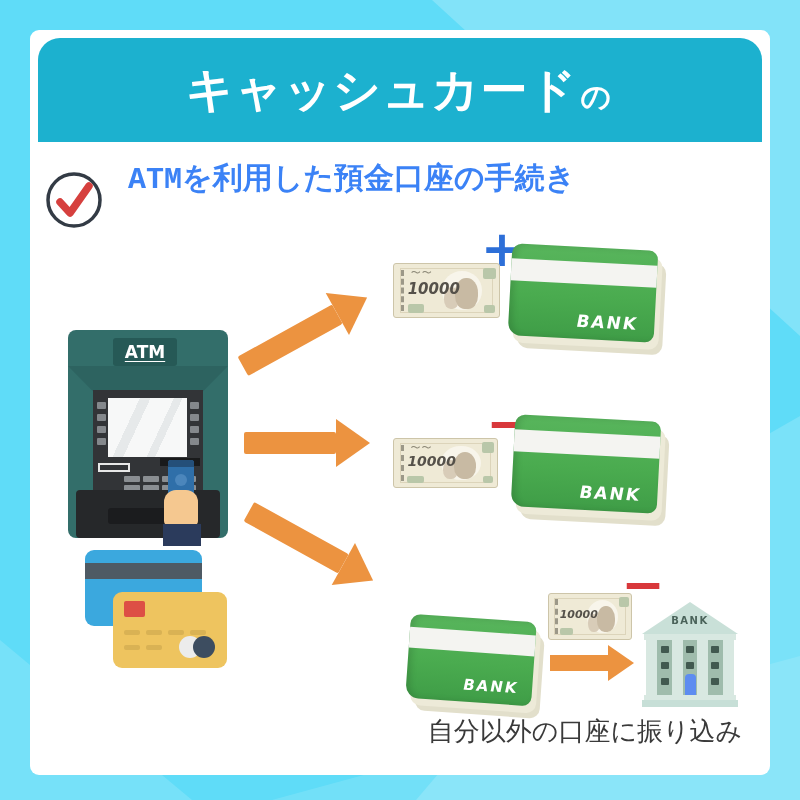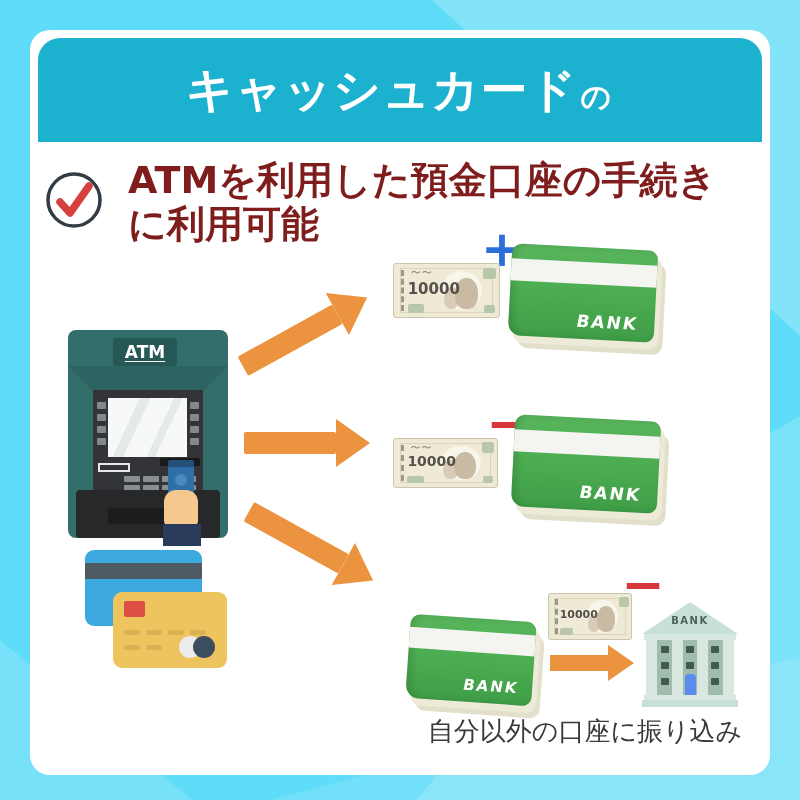--- a/index.html
+++ b/index.html
@@ -7,35 +7,35 @@
     position:relative;width:800px;height:800px;overflow:hidden;
     background:#5FDCF8;
     font-family:"DejaVu Sans","Liberation Sans",sans-serif;
   }
   .bgshape{position:absolute;inset:0;pointer-events:none;}
   .bg1{background:rgba(255,255,255,.22);clip-path:polygon(54% 0,100% 0,100% 42%);}
   .bg2{background:rgba(255,255,255,.17);clip-path:polygon(100% 52%,100% 100%,52% 100%,86% 60%);}
   .bg3{background:rgba(255,255,255,.15);clip-path:polygon(0 80%,24% 100%,0 100%);}
   .bg4{background:rgba(255,255,255,.12);clip-path:polygon(34% 100%,100% 82%,100% 100%);}
 
-  .card{position:absolute;left:30px;top:30px;width:740px;height:745px;background:#ffffff;border-radius:20px;}
+  .card{position:absolute;left:30px;top:30px;width:740px;height:745px;background:#ffffff;border-radius:9px;}
 
   
   .header{
     position:absolute;left:8px;top:8px;width:724px;height:104px;
     background:#1CB1CF;border-radius:22px 22px 0 0;
     display:flex;align-items:center;justify-content:center;color:#ffffff;
   }
   .t-big{font-size:47px;font-weight:800;letter-spacing:1px;}
   .t-small{font-size:30px;font-weight:800;margin:14px 3px 0 3px;}
 
   
   .feature{position:absolute;left:14px;top:128px;display:flex;}
   .check-wrap{width:60px;height:60px;margin-top:12px;flex:0 0 auto;}
-  .feature-text{margin-left:24px;color:#7f1d1d;font-size:38px;font-weight:700;line-height:44px;}
+  .feature-text{margin-left:24px;color:#3b82f6;font-size:30px;font-weight:700;line-height:44px;font-family:Liberation Mono, monospace;}
 
   
   .arrow{position:absolute;height:48px;}
   .arrow .shaft{position:absolute;left:0;top:13px;height:22px;background:#EC9340;border-radius:2px;}
   .arrow .head{position:absolute;right:0;top:0;width:0;height:0;
     border-left:34px solid #EC9340;border-top:24px solid transparent;border-bottom:24px solid transparent;}
   .arrow1{left:204px;top:278px;width:142px;transform:rotate(-29deg);}
   .arrow1 .shaft{width:108px;}
   .arrow2{left:214px;top:389px;width:126px;}
   .arrow2 .shaft{width:92px;}
@@ -55,21 +55,21 @@
   .sm3{left:587px;top:531px;}
 
   
   .banknote{position:absolute;background:#EFEAD6;border:1px solid #CDC5A9;border-radius:3px;box-sizing:border-box;}
   .bn-inner{position:absolute;inset:8% 6%;border:1px solid #DCD4BA;}
   .bn-strip{position:absolute;left:7%;top:12%;bottom:12%;width:0;border-left:3px dashed #7A7668;opacity:.7;}
   .bn-wave{position:absolute;left:16%;top:4%;color:#8B8776;font-size:10px;letter-spacing:1px;}
   .bn-oval{position:absolute;right:16%;top:14%;width:38%;height:72%;background:#F8F5EB;border-radius:50%;}
   .bn-portrait{position:absolute;right:20%;bottom:16%;width:22%;height:58%;background:#C8BAA3;border-radius:48% 48% 42% 42%;}
   .bn-portrait2{position:absolute;right:38%;bottom:16%;width:14%;height:40%;background:#D8CCB8;border-radius:50% 50% 45% 45%;}
-  .bn-value{position:absolute;left:13%;top:30%;font-weight:700;color:#55514A;}
+  .bn-value{position:absolute;left:13%;top:30%;font-weight:700;color:#55514A;font-style:italic;}
   .bn-corner{position:absolute;background:#B9C7A9;border-radius:2px;}
   .bn-tr{right:3%;top:7%;width:12%;height:22%;}
   .bn-bl{left:13%;bottom:8%;width:16%;height:16%;}
   .bn-br{right:4%;bottom:8%;width:10%;height:14%;}
   .bn1{left:363px;top:233px;width:107px;height:55px;}
   .bn1 .bn-value{font-size:15px;}
   .bn2{left:363px;top:408px;width:105px;height:50px;}
   .bn2 .bn-value{font-size:14px;}
   .bn3{left:518px;top:563px;width:84px;height:47px;}
   .bn3 .bn-value{font-size:11px;}
@@ -163,21 +163,20 @@
 
     <div class="feature">
       <div class="check-wrap">
         <svg width="60" height="60" viewBox="0 0 60 60">
           <circle cx="30" cy="30" r="26" fill="#ffffff" stroke="#333B45" stroke-width="3.5"></circle>
           <path d="M16 32 L26 43 L45 16" fill="none" stroke="#D6403E" stroke-width="7.5" stroke-linecap="round" stroke-linejoin="round"></path>
         </svg>
       </div>
       <div class="feature-text">
         <div>ATMを利用した預金口座の手続き</div>
-        <div>に利用可能</div>
       </div>
     </div>
 
     <div class="atm">
       <div class="atm-sign">ATM</div>
       <div class="atm-hood"></div>
       <div class="atm-panel"></div>
       <div class="atm-screen"></div>
       <div class="atm-btn" style="left:29px;top:72px"></div>
       <div class="atm-btn" style="left:29px;top:84px"></div>

